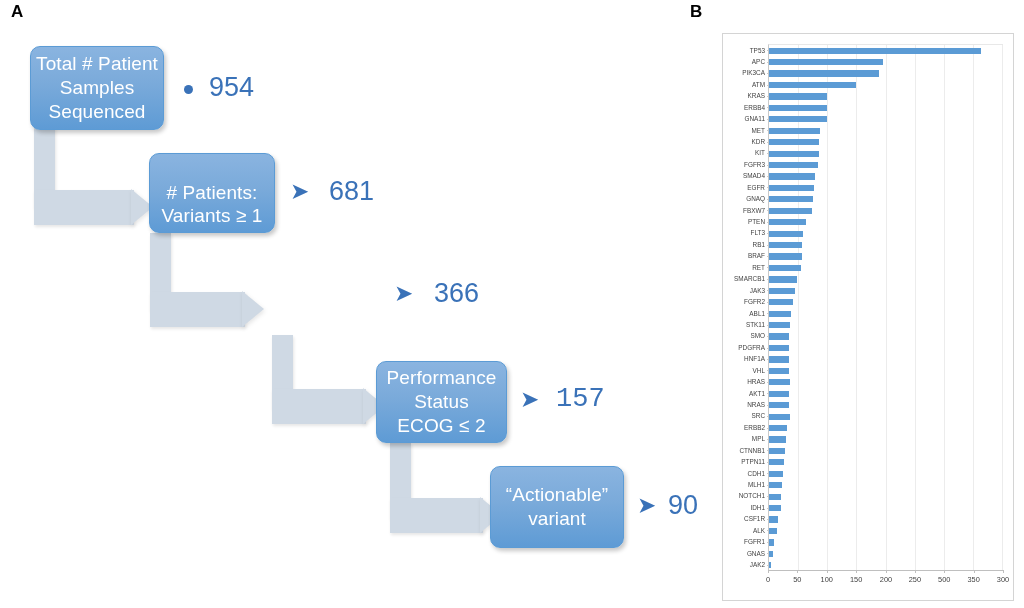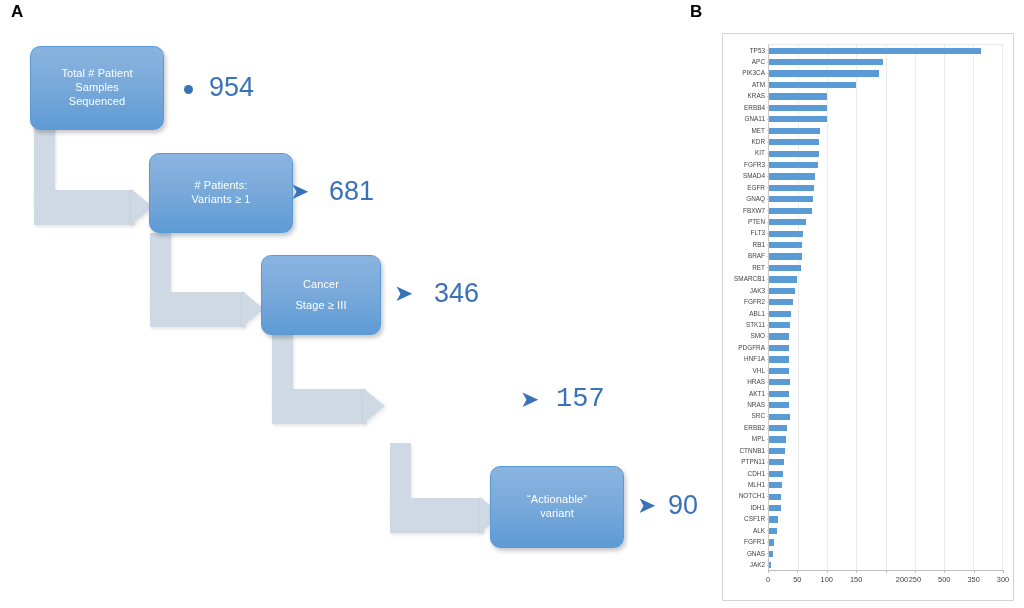--- a/index.html
+++ b/index.html
@@ -29,21 +29,21 @@
     border-radius:10px;
     background:linear-gradient(to bottom, #8ab4e0 0%, #7aaada 45%, #5e9bd5 100%);
     border:1px solid #5b9bd5;
     box-shadow:2px 3px 4px rgba(0,0,0,0.22);
     color:#ffffff;
     display:flex;
     flex-direction:column;
     align-items:center;
     justify-content:center;
     text-align:center;
-    font-size:11px;
+    font-size:19px;
     line-height:1.25;
     letter-spacing:0.1px;
     padding:4px 6px;
   }
   .flow-box span { display:block; white-space:nowrap; }
 
   .count {
     position:absolute;
     color:#3a72b8;
     font-size:27px;
@@ -178,45 +178,46 @@
     <div class="hseg" style="left:390px; top:498px; width:93px; height:35px;"></div>
     <div class="head" style="left:480px; top:497px;"></div>
   </div>
 
   <div class="flow-box" style="left:30px; top:46px; width:134px; height:84px;">
     <span>Total # Patient</span>
     <span>Samples</span>
     <span>Sequenced</span>
   </div>
 
-  <div class="flow-box" style="left:149px; top:153px; width:144px; height:80px;">
+  <div class="flow-box" style="left:149px; top:153px; width:126px; height:80px;justify-content:flex-end;">
     <span># Patients:</span>
     <span>Variants ≥ 1</span>
   </div>
 
-  <div class="flow-box" style="left:261px; top:255px; width:120px; height:80px;">
-    <span>Cancer</span>
-    <span style="height:7px;"></span>
-    <span>Stage ≥ III</span>
-  </div>
-
+
+  <div class="flow-box" style="left:376px; top:361px; width:131px; height:82px;">
+    <span>Performance</span>
+    <span>Status</span>
+    <span style="height:5px;"></span>
+    <span>ECOG ≤ 2</span>
+  </div>
 
   <div class="flow-box" style="left:490px; top:466px; width:134px; height:82px;">
     <span>“Actionable”</span>
     <span>variant</span>
   </div>
 
   <div class="bullet" style="left:184px; top:85px;"></div>
   <div class="count" style="left:209px; top:74px;">954</div>
 
   <div class="arrowhead" style="left:290px; top:180px;">➤</div>
   <div class="count" style="left:329px; top:178px;">681</div>
 
   <div class="arrowhead" style="left:394px; top:282px;">➤</div>
-  <div class="count" style="left:434px; top:280px;">346</div>
+  <div class="count" style="left:434px; top:280px;">366</div>
 
   <div class="arrowhead" style="left:520px; top:388px;">➤</div>
   <div class="count" style="left:556px; top:386px;font-family:Liberation Mono, monospace;">157</div>
 
   <div class="arrowhead" style="left:637px; top:494px;">➤</div>
   <div class="count" style="left:668px; top:492px;">90</div>
 </div>
 
 <div id="panel-b">
   <div id="chart-plot">
@@ -462,21 +463,21 @@
   <div id="x-axis">
       <div class="xtick" style="left: 0px;"></div>
       <div class="xlabel" style="left: 0px;">0</div>
       <div class="xtick" style="left: 29.375px;"></div>
       <div class="xlabel" style="left: 29.375px;">50</div>
       <div class="xtick" style="left: 58.75px;"></div>
       <div class="xlabel" style="left: 58.75px;">100</div>
       <div class="xtick" style="left: 88.125px;"></div>
       <div class="xlabel" style="left: 88.125px;">150</div>
       <div class="xtick" style="left: 117.5px;"></div>
-      <div class="xlabel" style="left: 134px;">200</div>
+      <div class="xlabel" style="left: 118px;">200</div>
       <div class="xtick" style="left: 146.875px;"></div>
       <div class="xlabel" style="left: 146.875px;">250</div>
       <div class="xtick" style="left: 176.25px;"></div>
       <div class="xlabel" style="left: 176.25px;">500</div>
       <div class="xtick" style="left: 205.625px;"></div>
       <div class="xlabel" style="left: 205.625px;">350</div>
       <div class="xtick" style="left: 235px;"></div>
       <div class="xlabel" style="left: 235px;">300</div>
     </div>
 </div>

